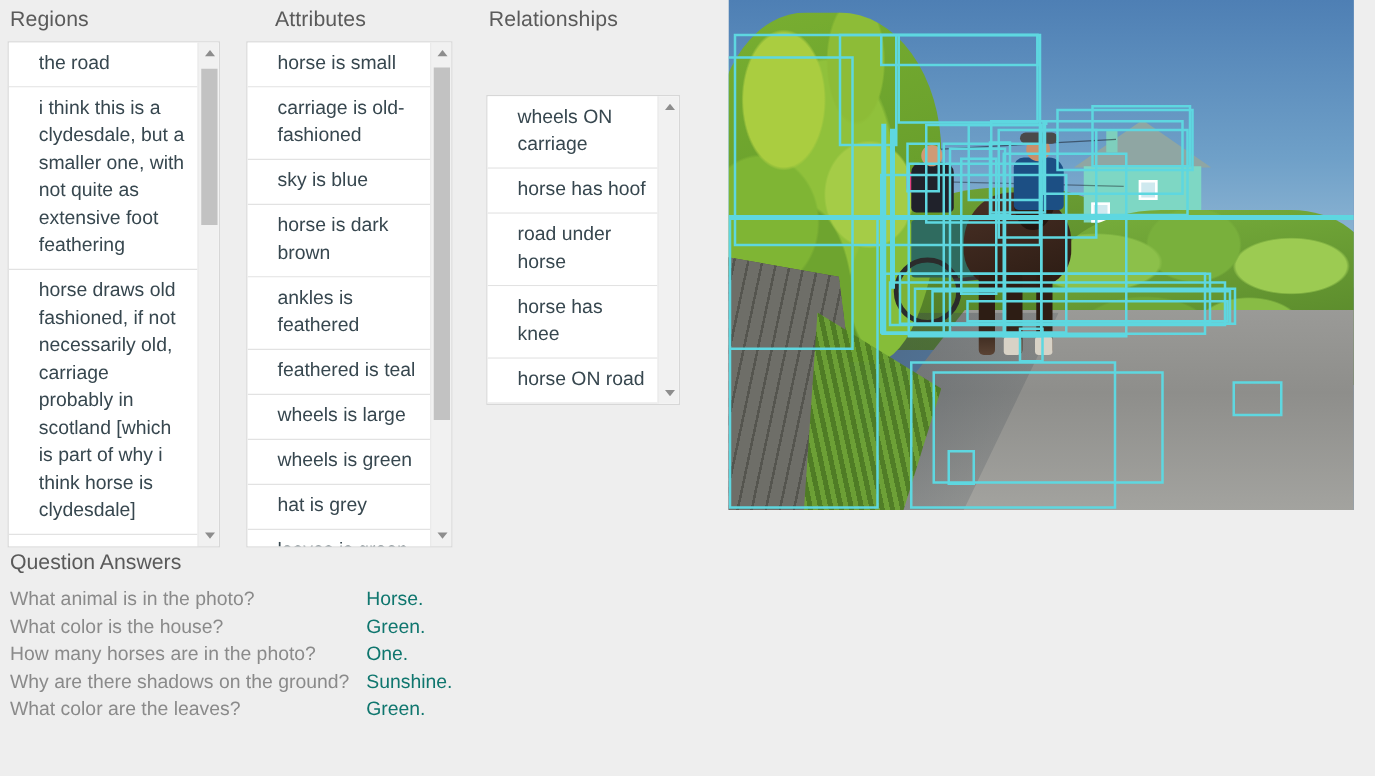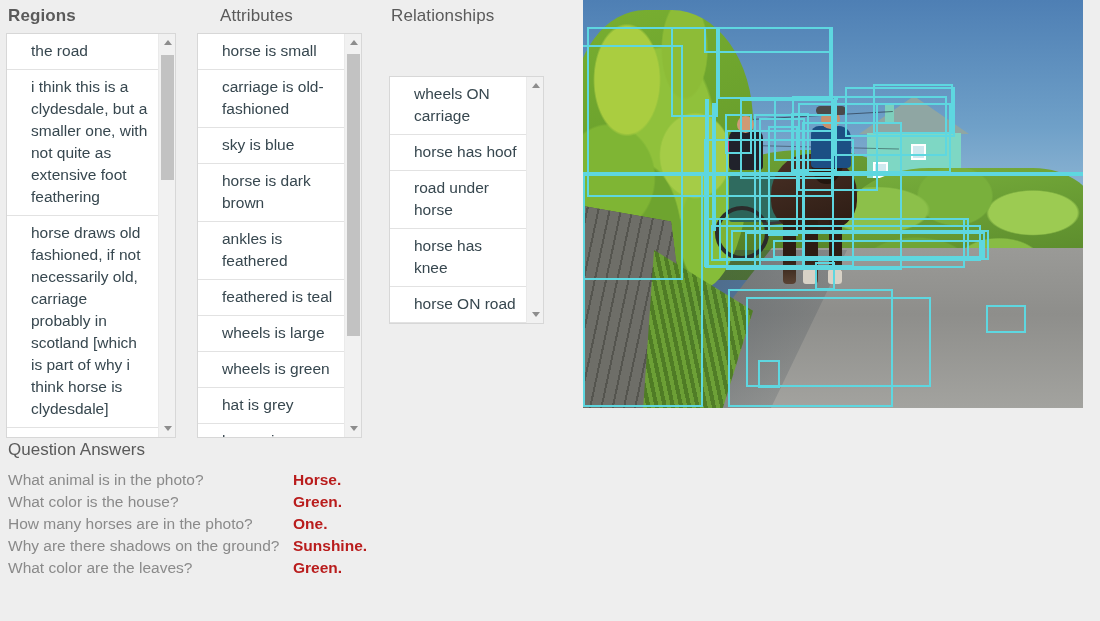--- a/index.html
+++ b/index.html
@@ -81,22 +81,21 @@
     width: 287px;
     font-size: 15.5px;
     line-height: 22px;
     color: #8a8a8a;
     padding-left: 2px;
   }
   .qa-a {
     flex: 1;
     font-size: 15.5px;
     line-height: 22px;
-    color: #b91c1c;
-    font-weight: bold;
+    color: #0f766e;
   }
 
   
   #photo {
     position: absolute;
     left: 583px; top: 0px;
     width: 500px; height: 408px;
     overflow: hidden;
     background: #5b87b5;
   }
@@ -269,21 +268,21 @@
     position: absolute;
     border: 2px solid #5ed7e0;
     pointer-events: none;
   }
 </style>
 </head>
 <body>
 
 <div id="root">
 
-  <div class="col-title" style="left:8px; top:6px;font-weight:bold;">Regions</div>
+  <div class="col-title" style="left:8px; top:6px;">Regions</div>
 
   <div class="listbox" style="left:6px; top:33px; width:170px; height:405px;">
     <div class="items">
       <div class="item">the road</div>
       <div class="item">i think this is a clydesdale, but a smaller one, with not quite as extensive foot feathering</div>
       <div class="item">horse draws old fashioned, if not necessarily old, carriage probably in scotland [which is part of why i think horse is clydesdale]</div>
       <div class="item">a wide open hemisphere blue sky</div>
     </div>
     <div class="sbar">
       <div class="arrow up">

